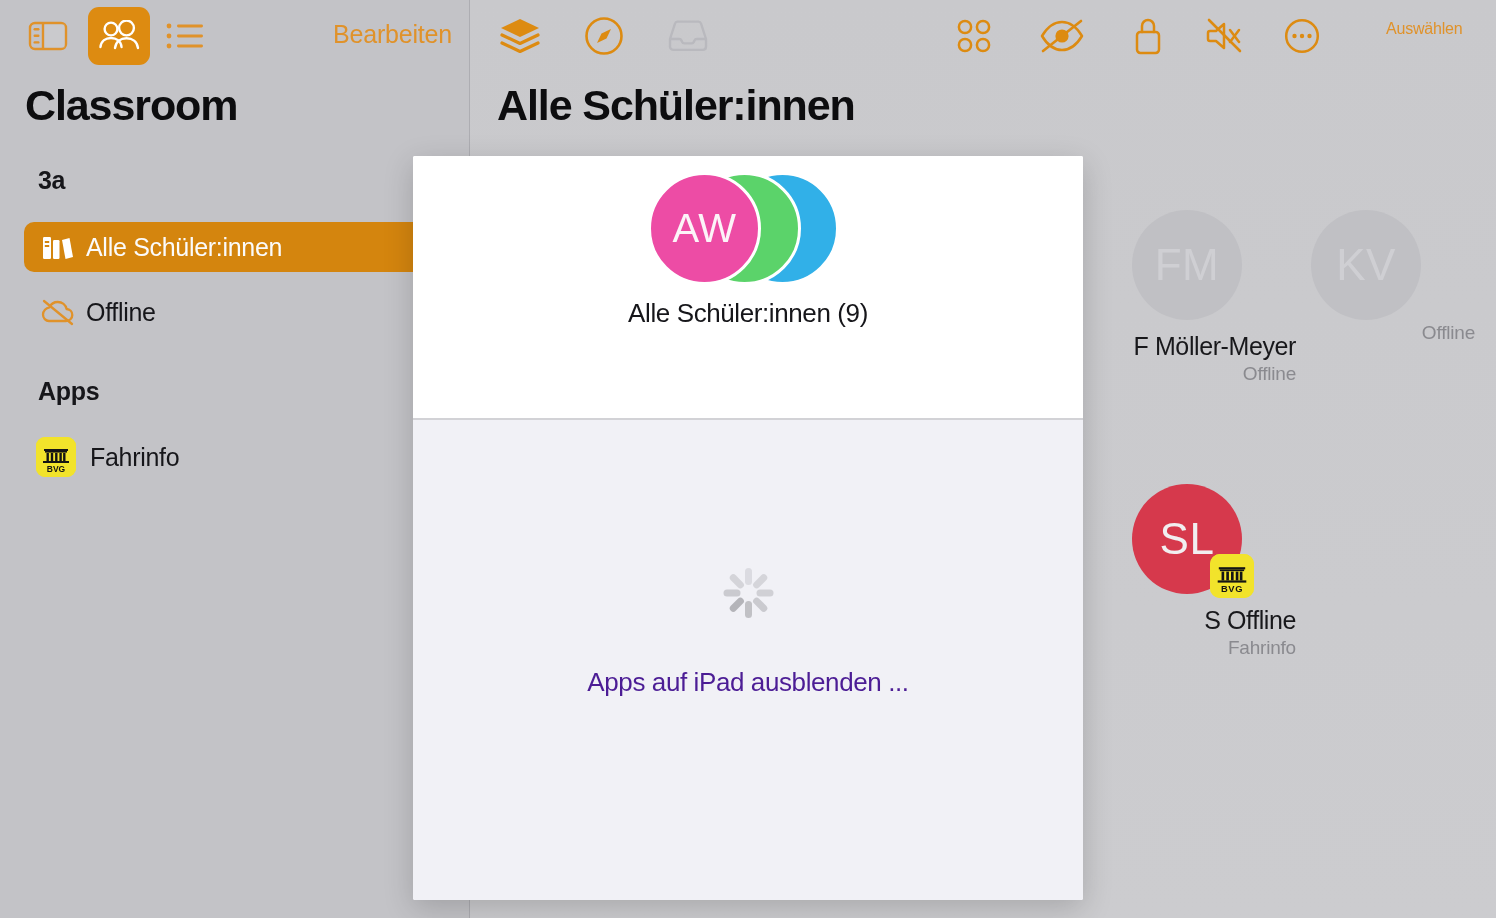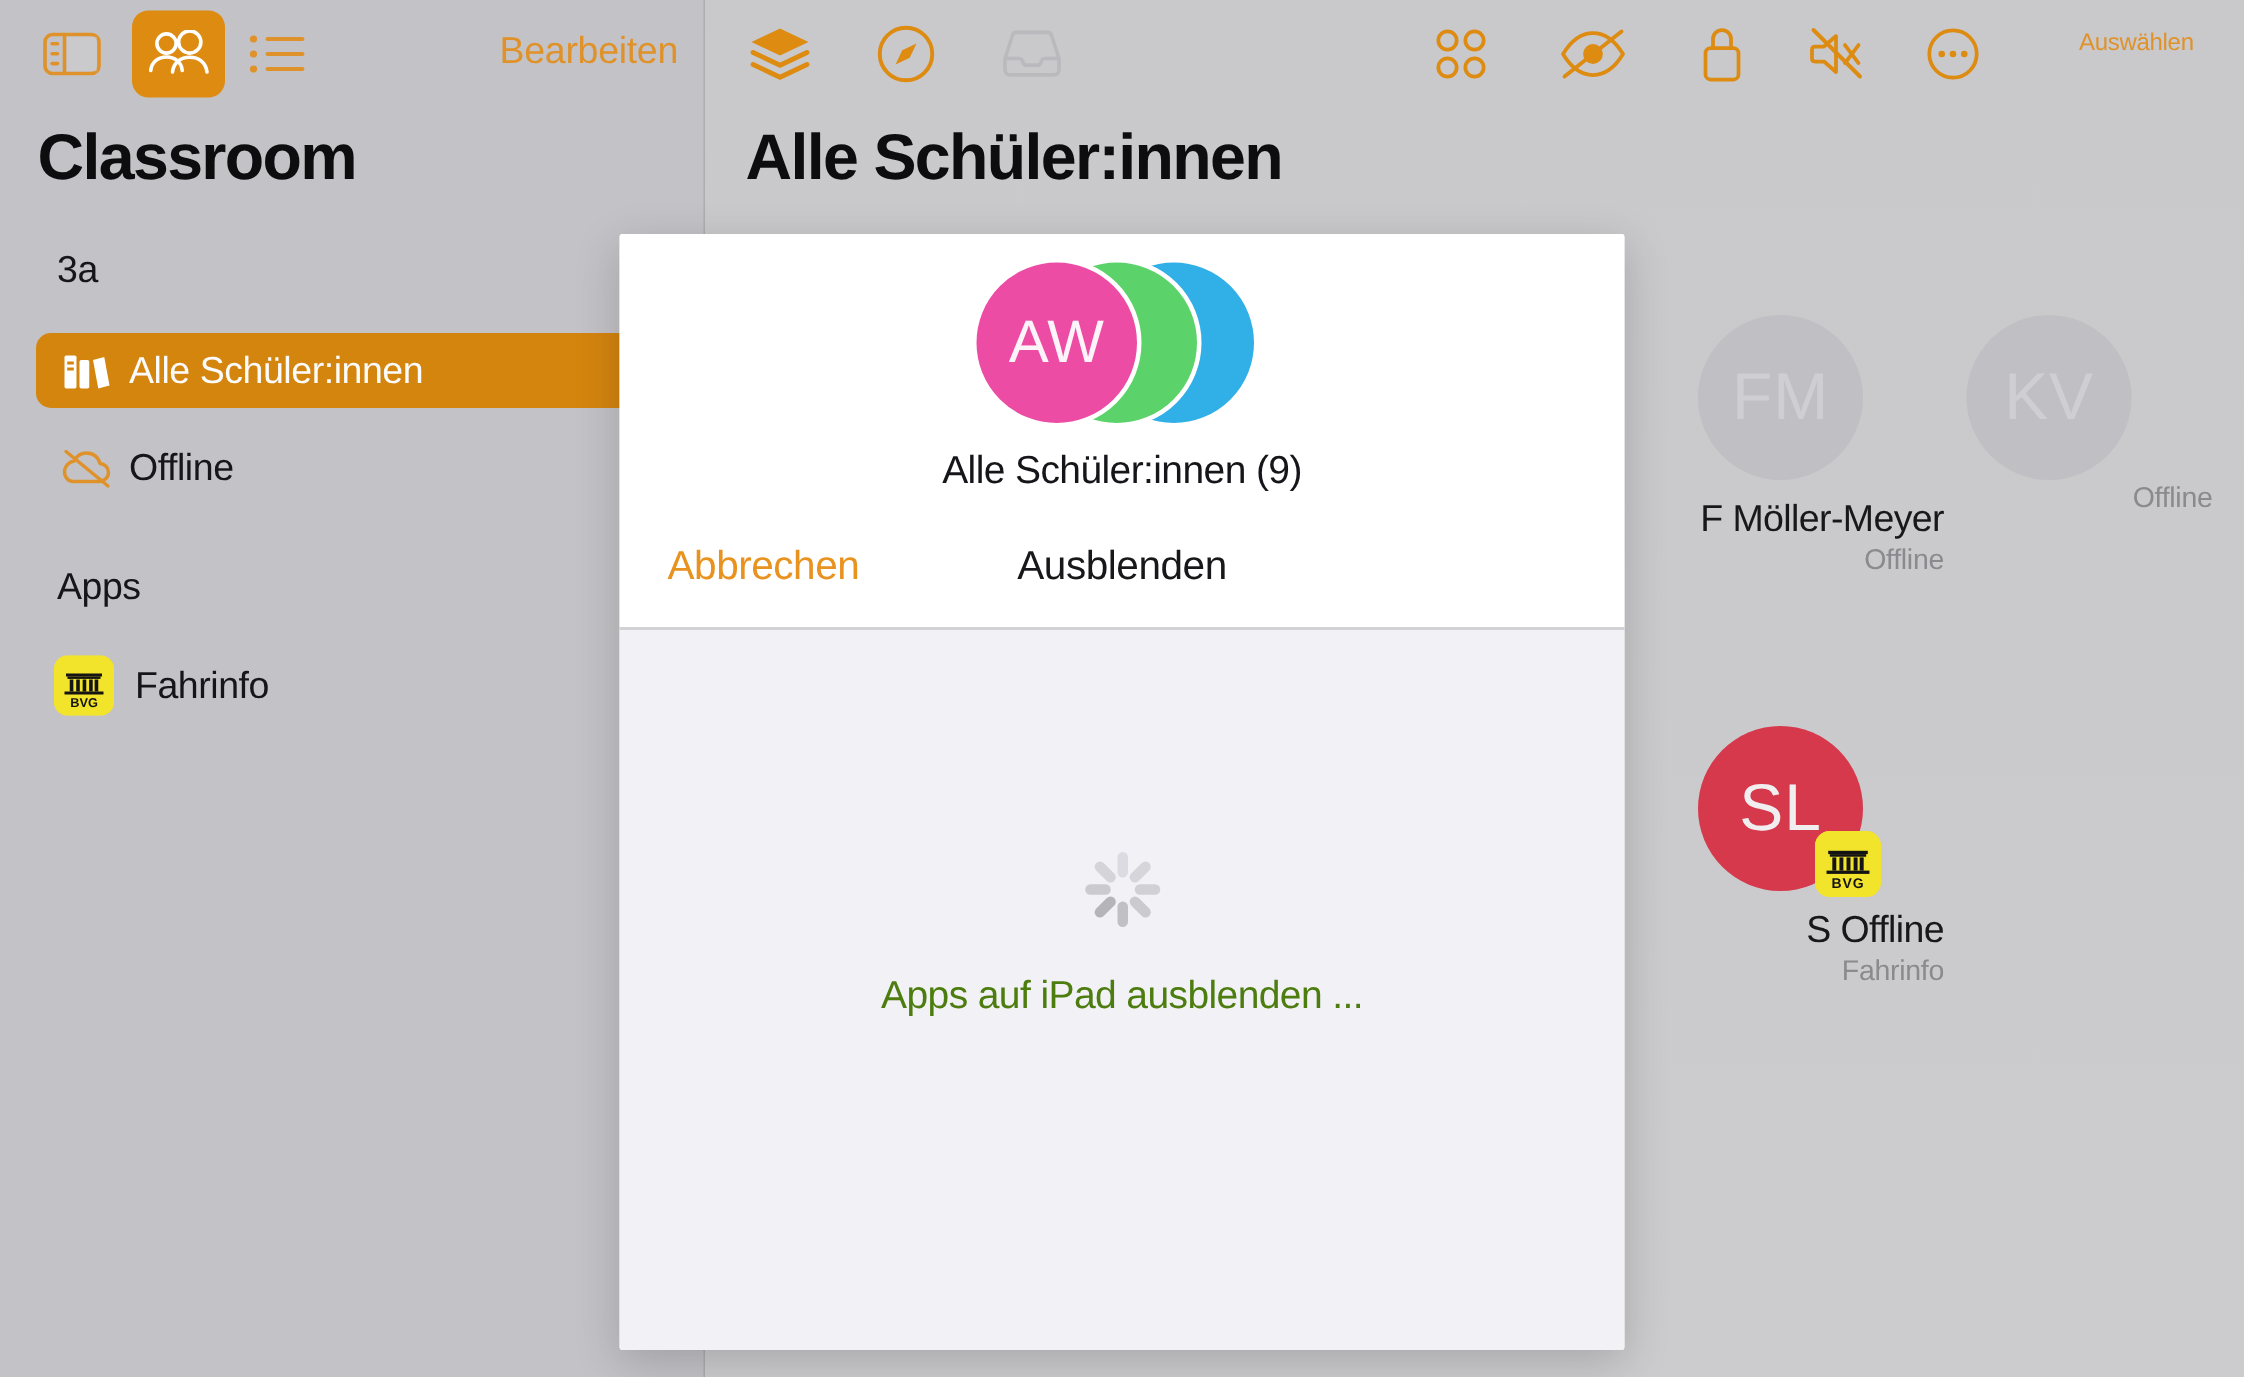--- a/index.html
+++ b/index.html
@@ -38,21 +38,21 @@
     white-space:nowrap;
   }
 
   .app-title {
     position:absolute; left:25px; top:81px;
     font-size:43px; font-weight:bold; color:#0d0d0f;
     letter-spacing:-1.1px;
   }
   .section-head {
     position:absolute; left:38px;
-    font-size:25px; font-weight:normal; color:#16161a;
+    font-size:25px; font-weight:bold; color:#16161a;
     letter-spacing:-0.3px;
   }
   .sec-3a { top:166px; }
   .sec-apps { top:377px; }
 
   .nav-row {
     position:absolute; left:24px; height:50px;
     display:flex; align-items:center; border-radius:10px;
     padding-left:12px;
   }
@@ -171,21 +171,21 @@
     justify-content:flex-start; padding-top:145px;
   }
   .spinner { width:56px; height:56px; position:relative; }
   .spinner i {
     position:absolute; left:50%; top:50%;
     width:7px; height:17px; margin-left:-3.5px; margin-top:-25px;
     background:#a9a9ae; border-radius:4px;
     transform-origin:50% 25px;
   }
   .loading-text {
-    margin-top:27px; font-size:26px; color:#4d7c0f; letter-spacing:-0.4px;
+    margin-top:46px; font-size:26px; color:#4c1d95; letter-spacing:-0.4px;
   }
 </style>
 </head>
 <body>
 
 <div id="app">
 
   <div class="sidebar">
 
     <div class="sidebar-toolbar">
@@ -384,24 +384,20 @@
     <div class="modal-top">
 
       <div class="avstack">
         <div class="av av-blue">L</div>
         <div class="av av-green">H</div>
         <div class="av av-pink">AW</div>
       </div>
 
       <div class="modal-sub">Alle Schüler:innen (9)</div>
 
-      <div class="modal-actions">
-        <div class="btn-cancel">Abbrechen</div>
-        <div class="btn-hide">Ausblenden</div>
-      </div>
     </div>
 
     <div class="modal-sep"></div>
 
     <div class="modal-body">
       <div class="spinner">
         <i style="transform:rotate(0deg);opacity:.30"></i>
         <i style="transform:rotate(45deg);opacity:.38"></i>
         <i style="transform:rotate(90deg);opacity:.46"></i>
         <i style="transform:rotate(135deg);opacity:.55"></i>

